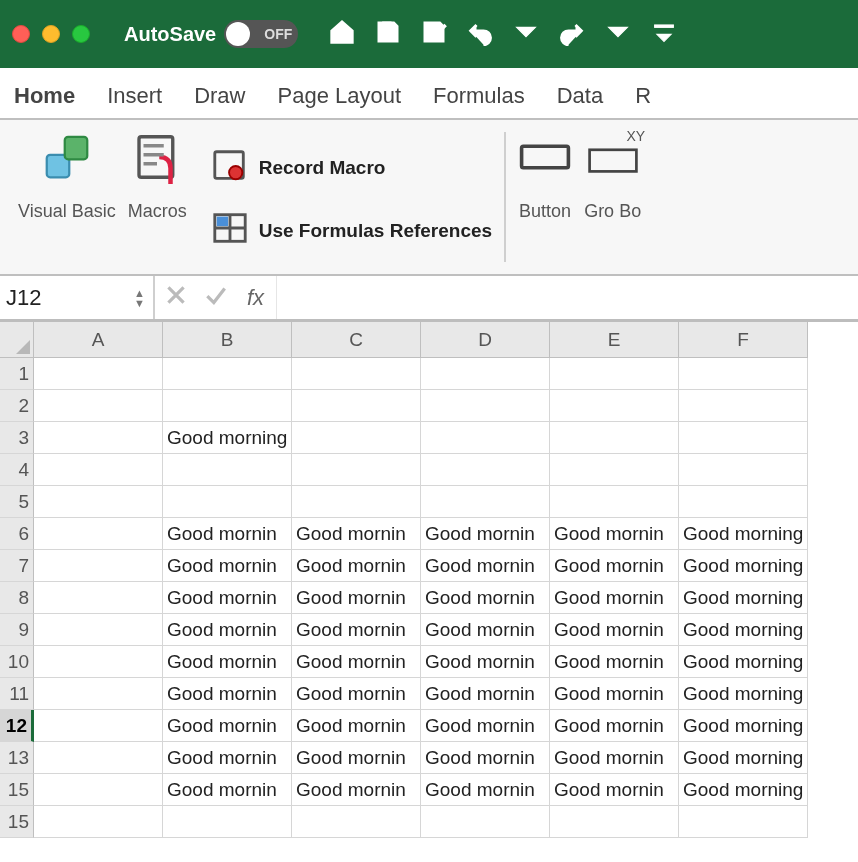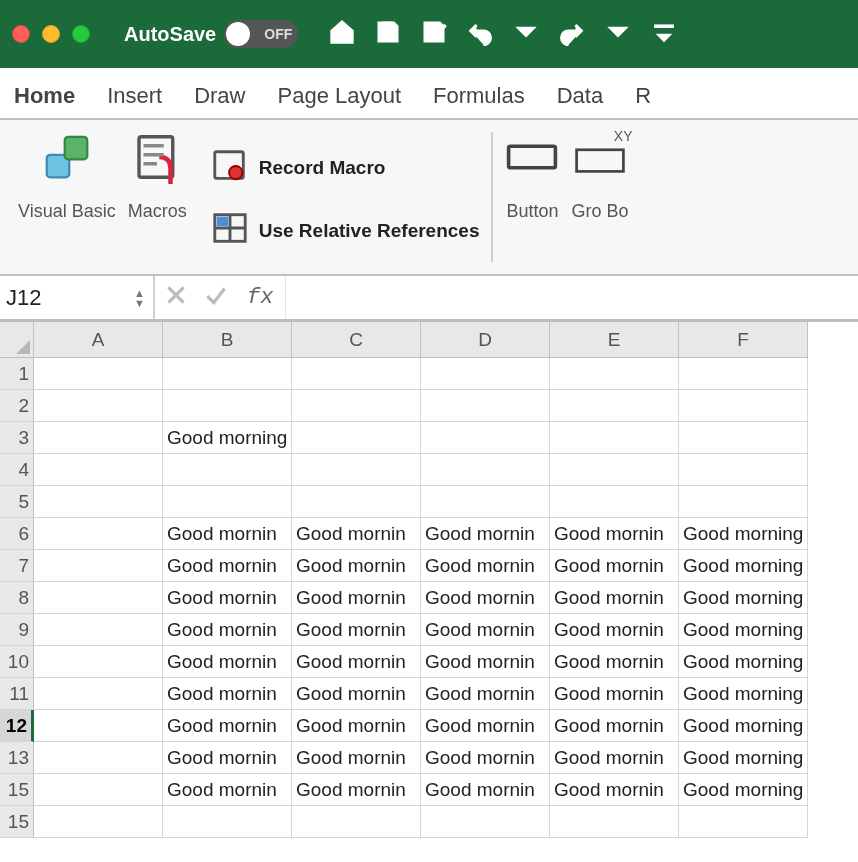--- a/index.html
+++ b/index.html
@@ -122,21 +122,21 @@
     padding: 0 8px 0 6px;
     font-size: 22px;
   }
   .spin { display:flex; flex-direction:column; line-height: 10px; font-size: 11px; color:#777;}
   .fx-controls {
     display: flex; align-items: center;
     padding: 0 8px; gap: 14px;
   }
   .fx-controls svg { width: 26px; height: 26px; }
   .fx-text {
-    font-style: italic; font-family: Liberation Mono, monospace; font-size: 22px;
+    font-style: italic; font-family: Liberation Sans, sans-serif; font-size: 22px;
     color: #666; padding: 0 4px;
   }
   .fx-input {
     flex:1; border:none; outline:none; font-size:20px; padding: 0 8px;
     border-left: 1px solid #e6e6e6;
   }
 
   
   .grid {
     display: grid;
@@ -303,21 +303,21 @@
       <span>Record Macro</span>
     </div>
     <div class="small-item">
       <span>
         <svg viewBox="0 0 40 40">
             <rect x="4" y="6" width="32" height="28" fill="none" stroke="#555" stroke-width="3"></rect>
             <path d="M4 20 h32 M20 6 v28" stroke="#555" stroke-width="3"></path>
             <rect x="6" y="8" width="12" height="10" fill="#4a8fd8"></rect>
           </svg>
       </span>
-      <span>Use Relative References</span>
+      <span>Use Formulas References</span>
     </div>
   </div>
 
   <div class="sep"></div>
 
 
   <div class="sep"></div>
 
   <div class="group">
     <div class="row">

